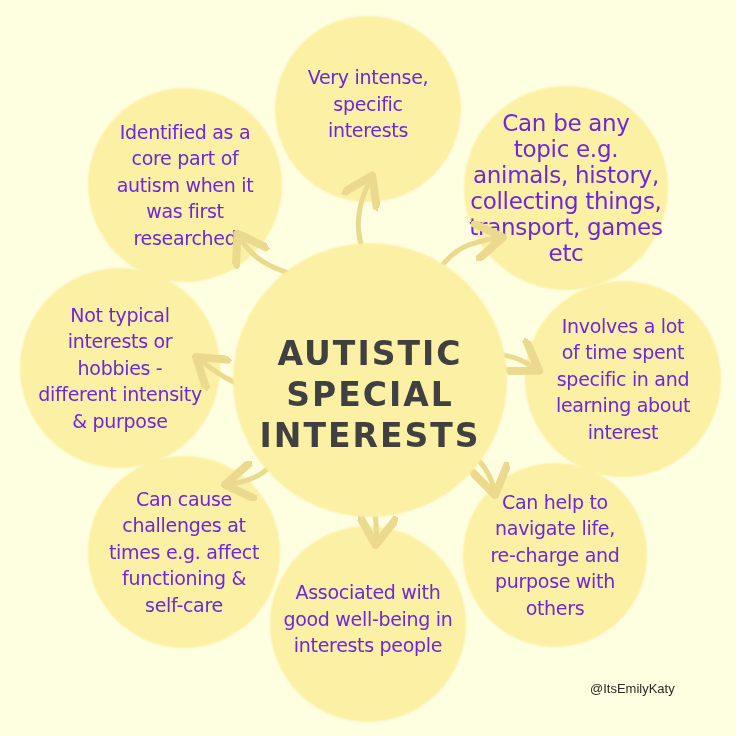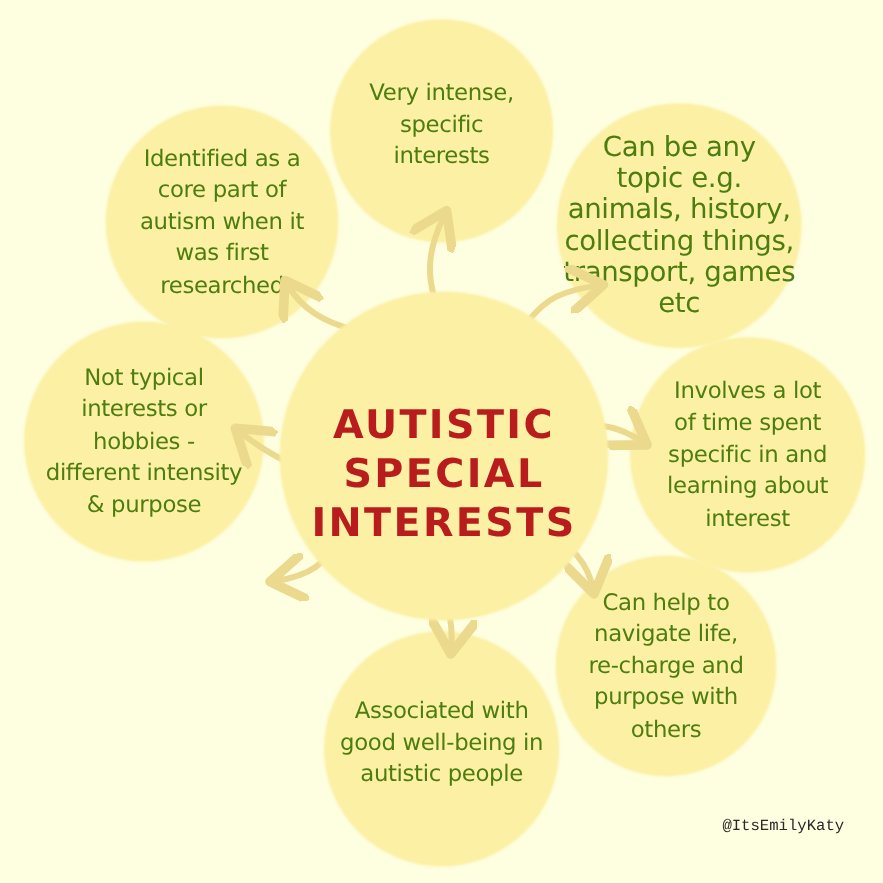--- a/index.html
+++ b/index.html
@@ -16,51 +16,50 @@
     border-radius: 50%;
     background: #fbf0a4;
     box-shadow: 0 0 2px 2px #fbf0a4;
     display: flex; align-items: center; justify-content: center;
     text-align: center;
   }
   .bubble .txt {
     font-family: "DejaVu Sans", sans-serif;
     font-size: 19px;
     line-height: 26.5px;
-    color: #4d7c0f;
+    color: #6d28d9;
     white-space: pre-line;
     letter-spacing: -0.3px;
   }
   .center {
     position: absolute;
     left: 235px; top: 245px; width: 270px; height: 270px;
     border-radius: 50%;
     background: #fbf0a4;
     box-shadow: 0 0 2px 2px #fbf0a4;
     display: flex; align-items: center; justify-content: center;
     text-align: center;
   }
   .center .title {
     font-family: "DejaVu Sans", sans-serif;
     font-weight: bold;
     font-size: 33px;
     line-height: 41px;
     letter-spacing: 2px;
-    color: #b91c1c;
+    color: #404040;
     white-space: pre-line;
     margin-top: 28px;
   }
   svg.arrows { position: absolute; left: 0; top: 0; }
   .credit {
     position: absolute;
     left: 590px; top: 681px;
-    font-family: Liberation Mono, monospace;
+    font-family: Liberation Sans, sans-serif;
     font-size: 13px;
     color: #2a2a2a;
-    margin-left: 12px;
   }
 </style>
 </head>
 <body>
 
 <div class="canvas">
 
   <div class="bubble" style="left:277px; top:18px; width:182px; height:182px;">
     <div class="txt" style="margin-top:-10px;">Very intense,
 specific
@@ -88,23 +87,30 @@
     <div class="txt">Can help to
 navigate life,
 re-charge and
 purpose with
 others</div>
   </div>
 
   <div class="bubble" style="left:272px; top:528px; width:192px; height:192px;">
     <div class="txt" style="margin-top:-10px;">Associated with
 good well-being in
-autistic people</div>
+interests people</div>
   </div>
 
+  <div class="bubble" style="left:90px; top:458px; width:188px; height:188px;">
+    <div class="txt">Can cause
+challenges at
+times e.g. affect
+functioning &amp;
+self-care</div>
+  </div>
 
   <div class="bubble" style="left:90px; top:90px; width:190px; height:190px;">
     <div class="txt">Identified as a
 core part of
 autism when it
 was first
 researched</div>
   </div>
 
   <div class="bubble" style="left:22px; top:270px; width:196px; height:196px;">

